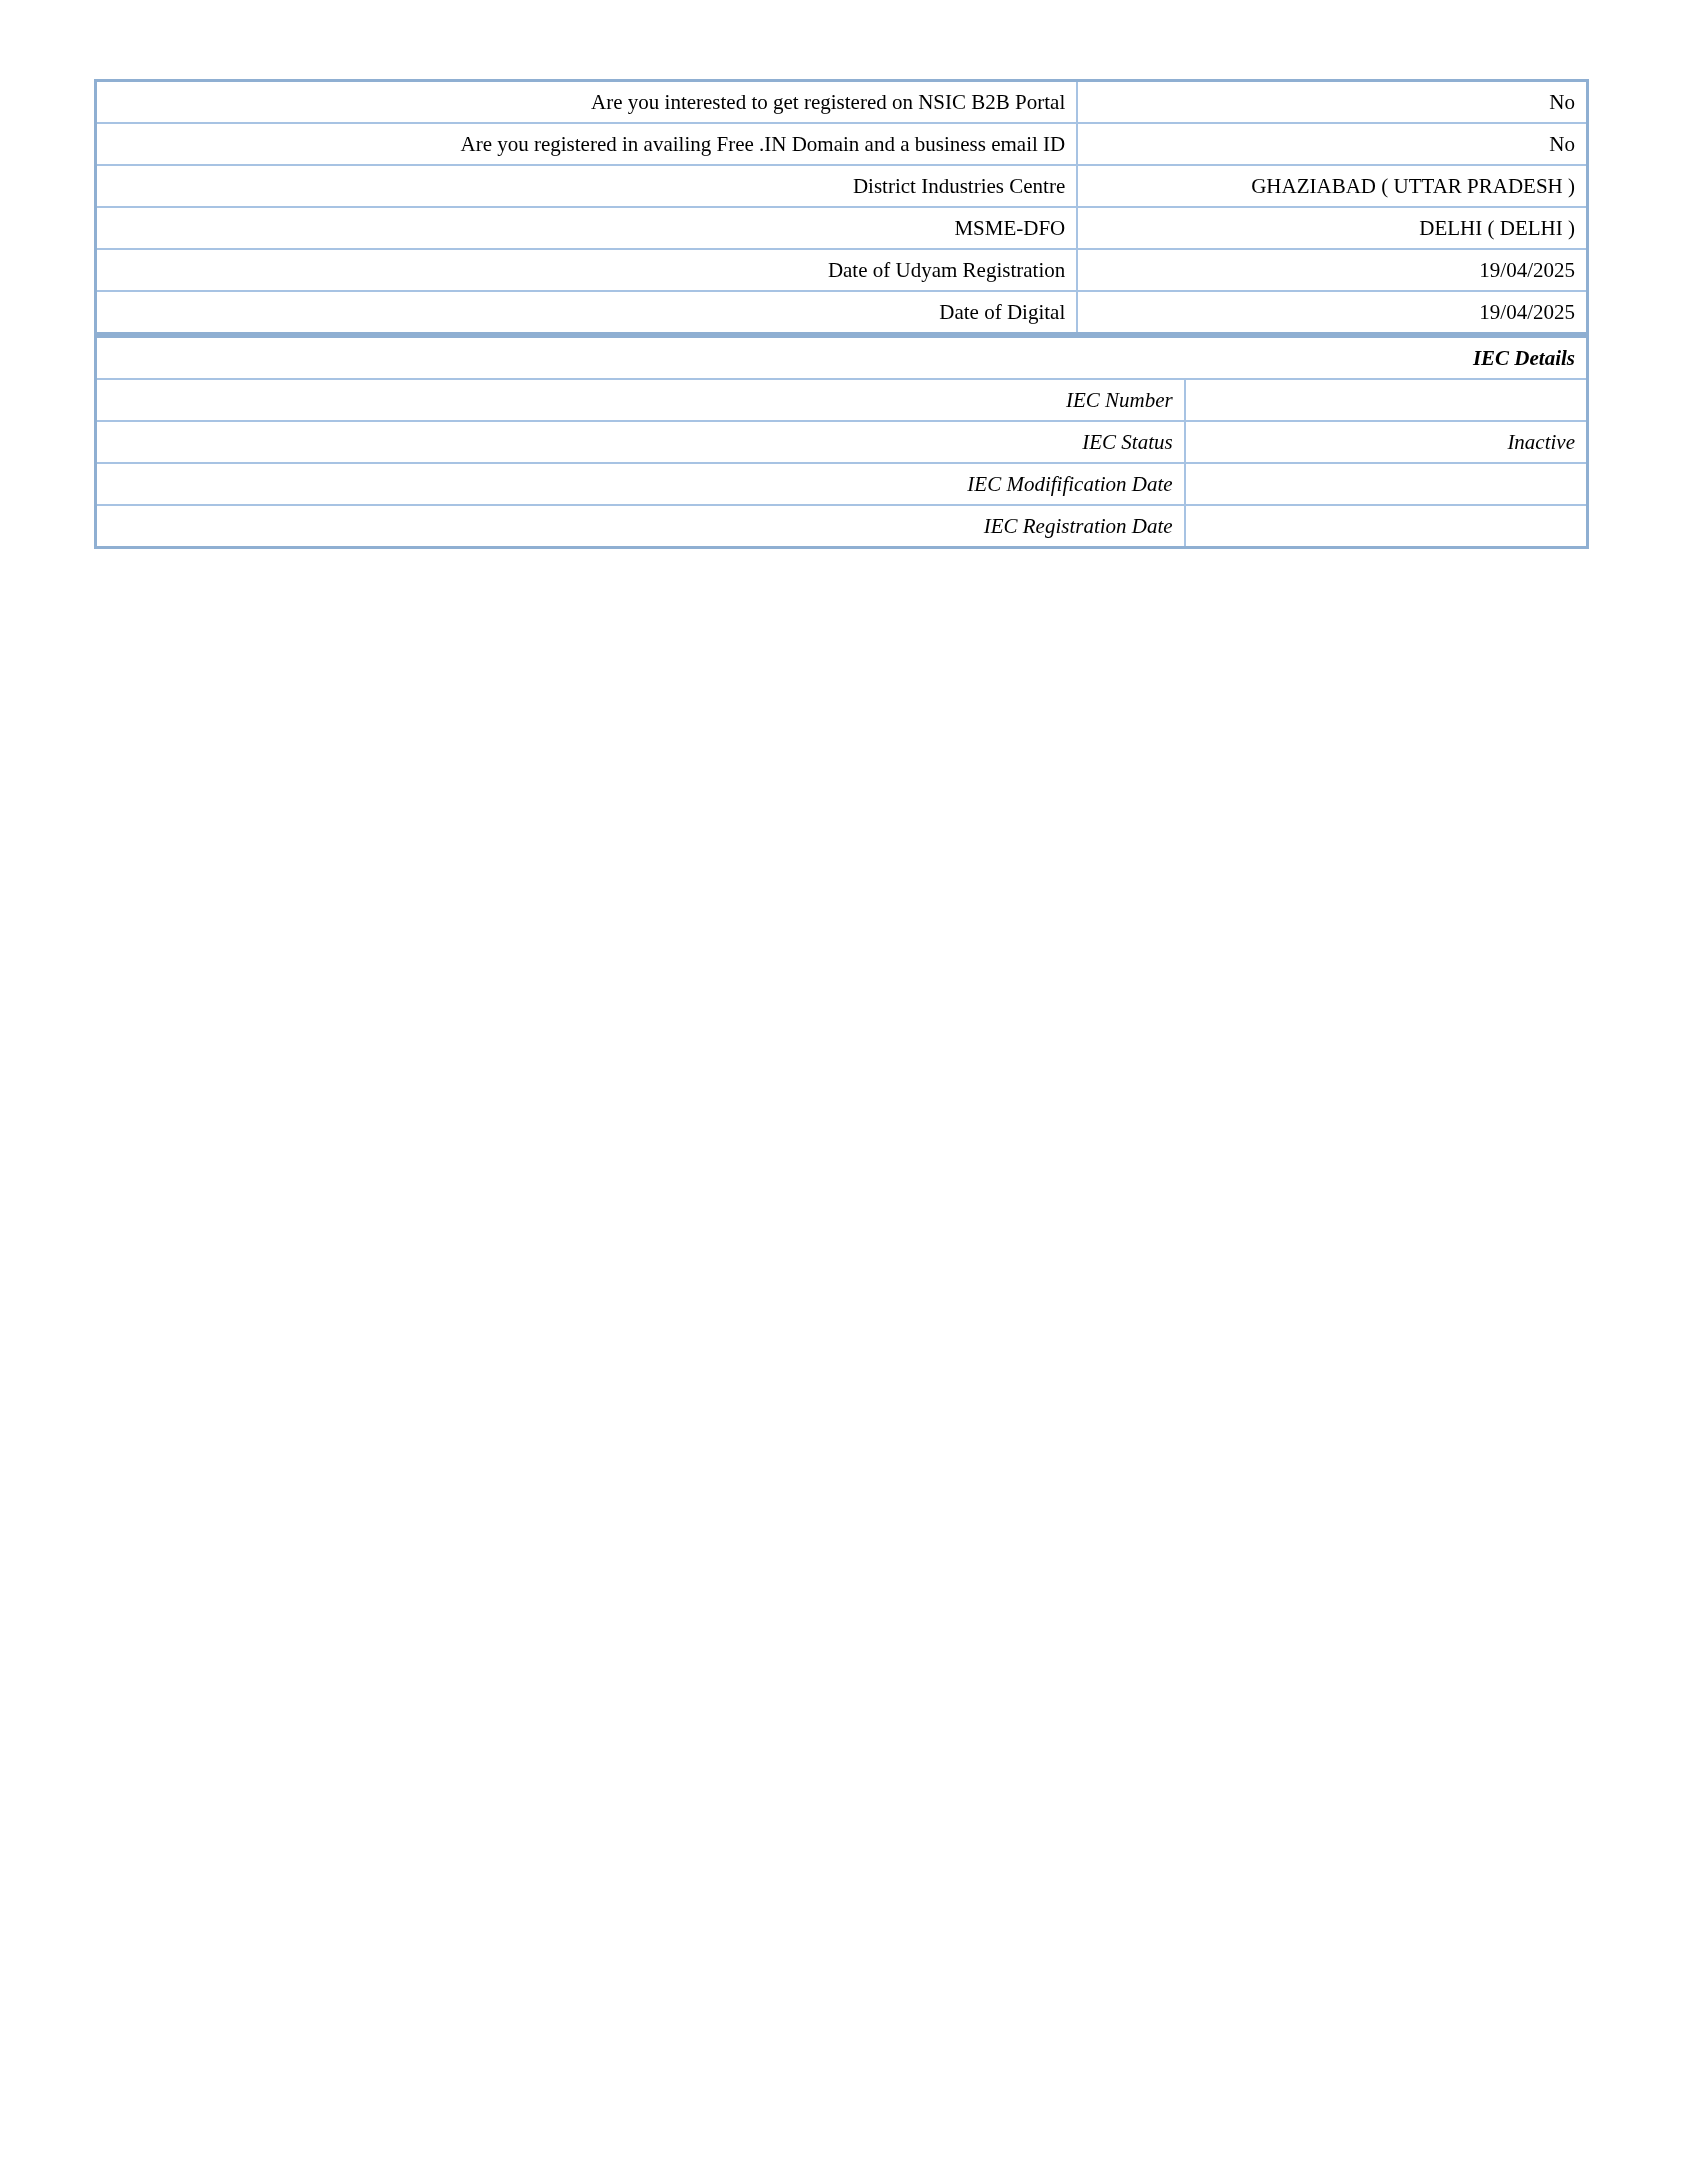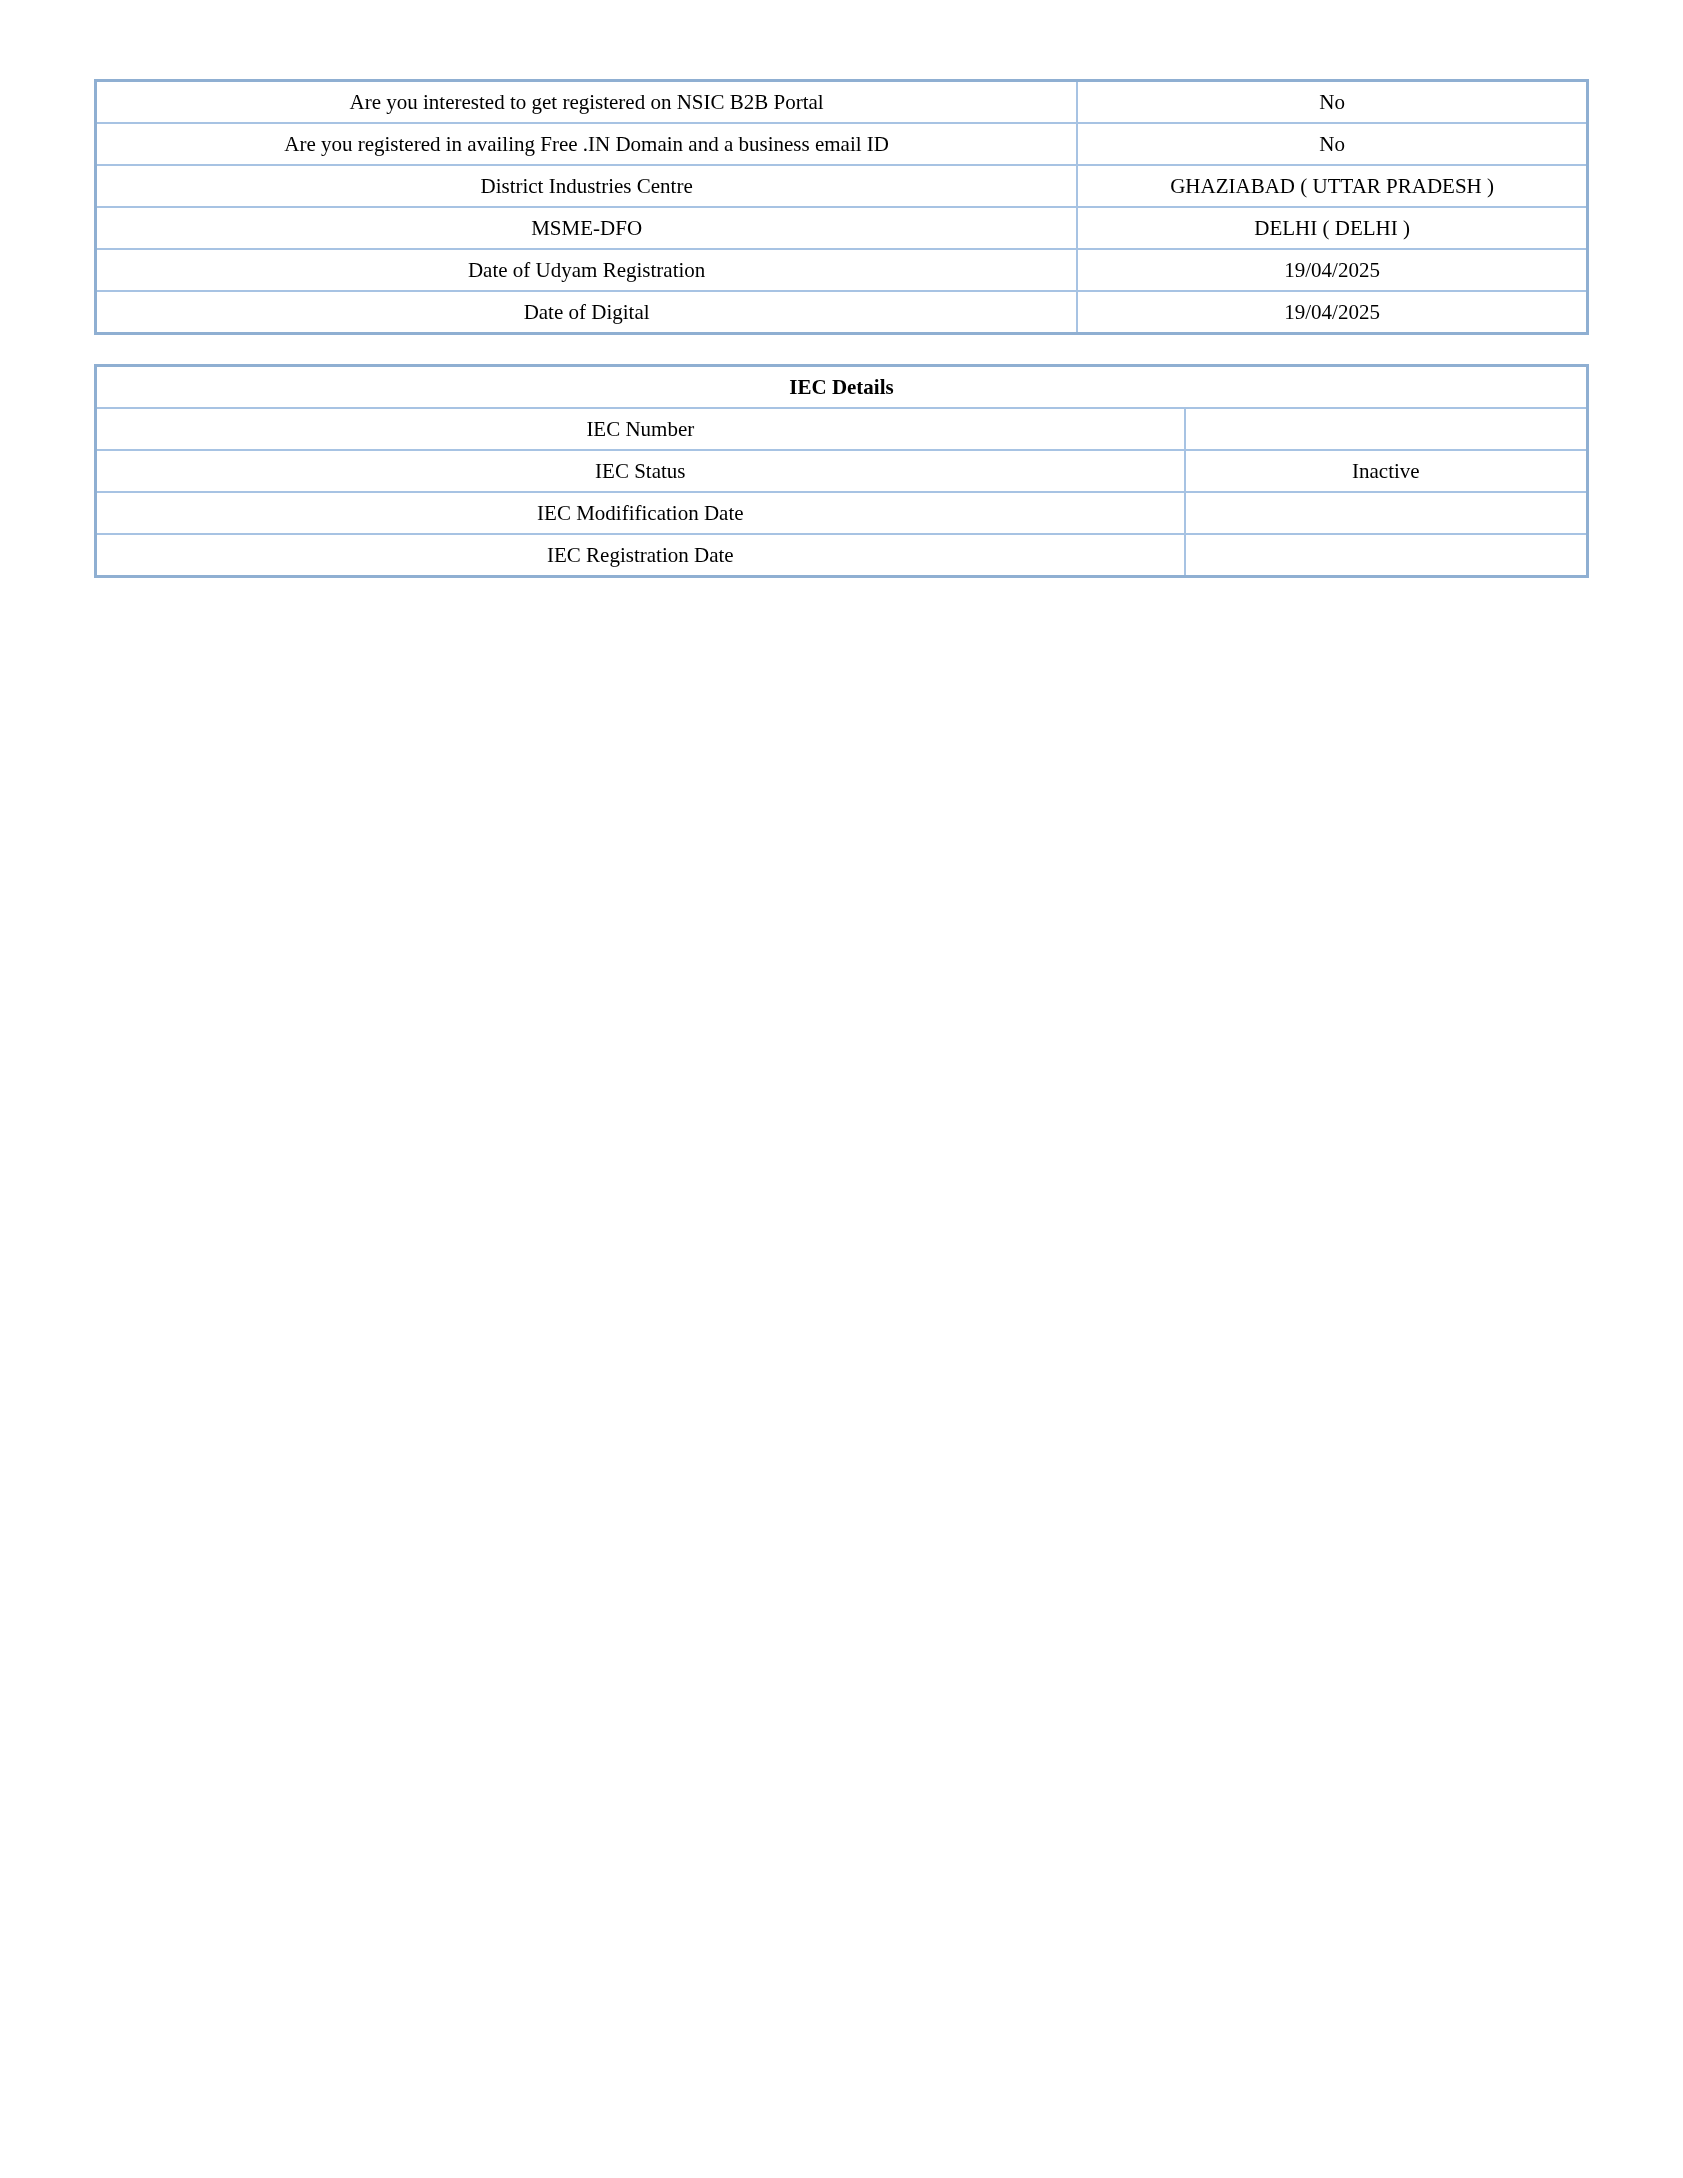--- a/index.html
+++ b/index.html
@@ -24,35 +24,35 @@
     border-collapse: collapse;
     table-layout: fixed;
     width: 1495px;
     background: #ffffff;
   }
   table.grid td, table.grid th {
     border: 2px solid #a7c3e3;
     font-size: 21px;
     line-height: 28px;
     font-weight: normal;
-    text-align: center;
+    text-align: right;
     vertical-align: middle;
     padding: 5px 11px;
     height: 30px;
     overflow: hidden;
     white-space: nowrap;
   }
   table.grid {
     border: 3px solid #8fafd2;
   }
   table.grid th.section-header {
     font-weight: bold;
   }
   #iec-table {
-    margin-top: 29px;
+    font-style: italic;
   }
   
   #reg-table col.c1 { width: 65.8%; }
   #reg-table col.c2 { width: 34.2%; }
   #iec-table col.c1 { width: 73%; }
   #iec-table col.c2 { width: 27%; }
 </style>
 </head>
 <body>
 

